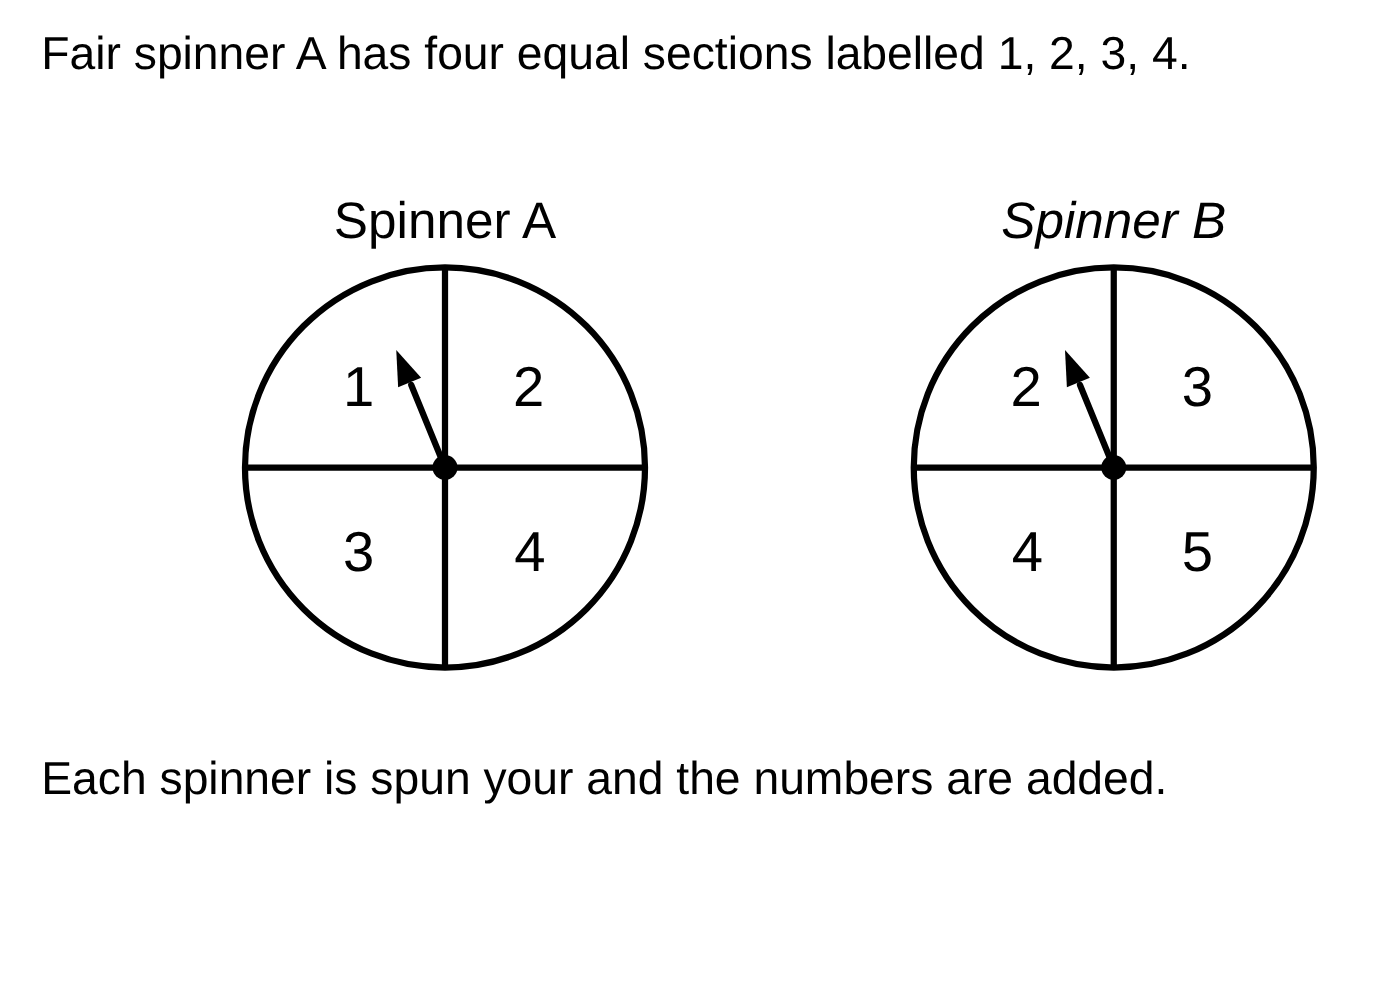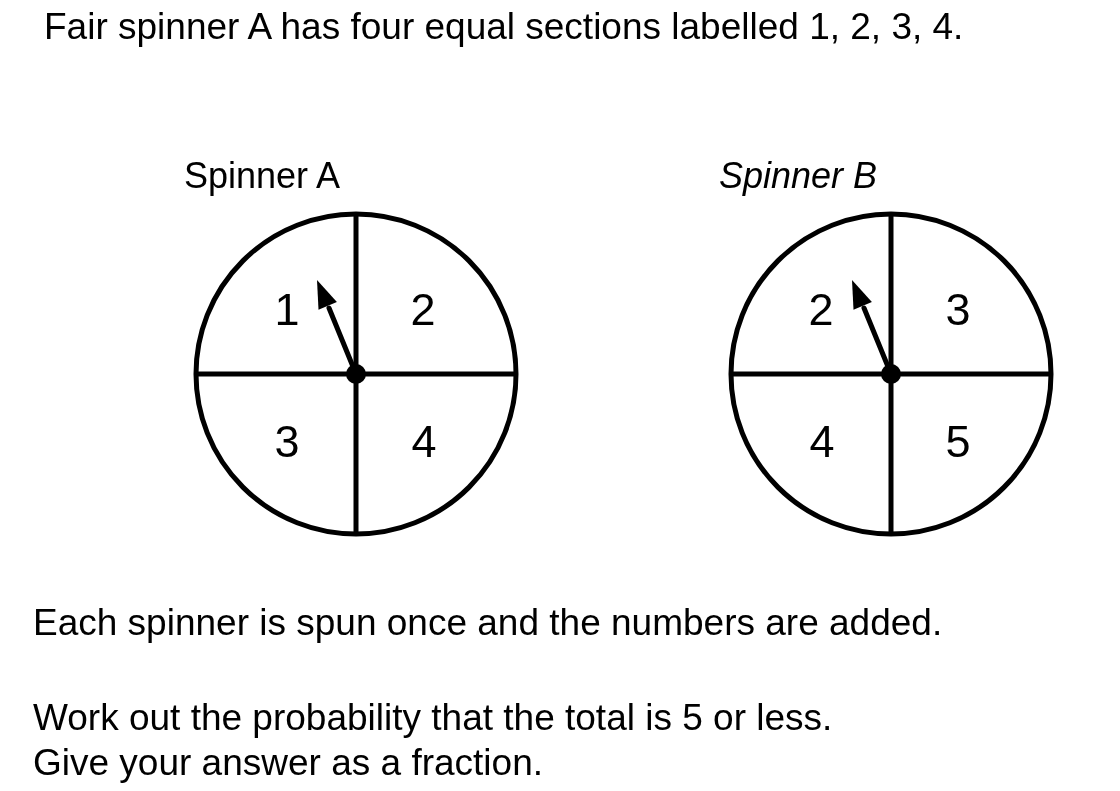--- a/index.html
+++ b/index.html
@@ -9,31 +9,30 @@
     height: 791px;
     background: var(--background, #ffffff);
     color: var(--ink, #000000);
     font-family: "Liberation Sans", sans-serif;
     overflow: hidden;
   }
   .text-line { white-space: nowrap; }
   .intro {
     position: absolute;
     left: 33px;
-    top: 6px;
+    top: 22px;
     font-size: 37px;
     line-height: 42px;
-    margin-left: 11px;
   }
   .spinner-title {
     position: absolute;
     top: 155px;
     width: 344px;
-    text-align: left;
-    font-size: 36px;
+    text-align: center;
+    font-size: 41px;
     line-height: 42px;
   }
   .spinner-title.a { left: 184px; }
   .spinner-title.b { left: 719px; font-style: italic; }
   .spinner-svg {
     position: absolute;
     top: 202px;
     color: var(--ink, #000000);
   }
   .spinner-svg.a { left: 184px; }
@@ -92,21 +91,17 @@
     <text class="section-label" x="102" y="123">2</text>
     <text class="section-label" x="239" y="123">3</text>
     <text class="section-label" x="103" y="255">4</text>
     <text class="section-label" x="239" y="255">5</text>
     <line class="pointer-shaft" x1="172" y1="172" x2="145" y2="106"></line>
     <polygon class="pointer-head" points="133,78 152.9,100.1 134.5,107.7"></polygon>
     <circle class="center-dot" cx="172" cy="172" r="10"></circle>
   </svg>
 
   <div class="para p1">
-    <div class="text-line">Each spinner is spun once and the numbers are added.</div>
+    <div class="text-line">Each spinner is spun your and the numbers are added.</div>
   </div>
 
-  <div class="para p2">
-    <div class="text-line">Work out the probability that the total is 5 or less.</div>
-    <div class="text-line">Give your answer as a fraction.</div>
-  </div>
 
 </div>
 
 </body></html>

